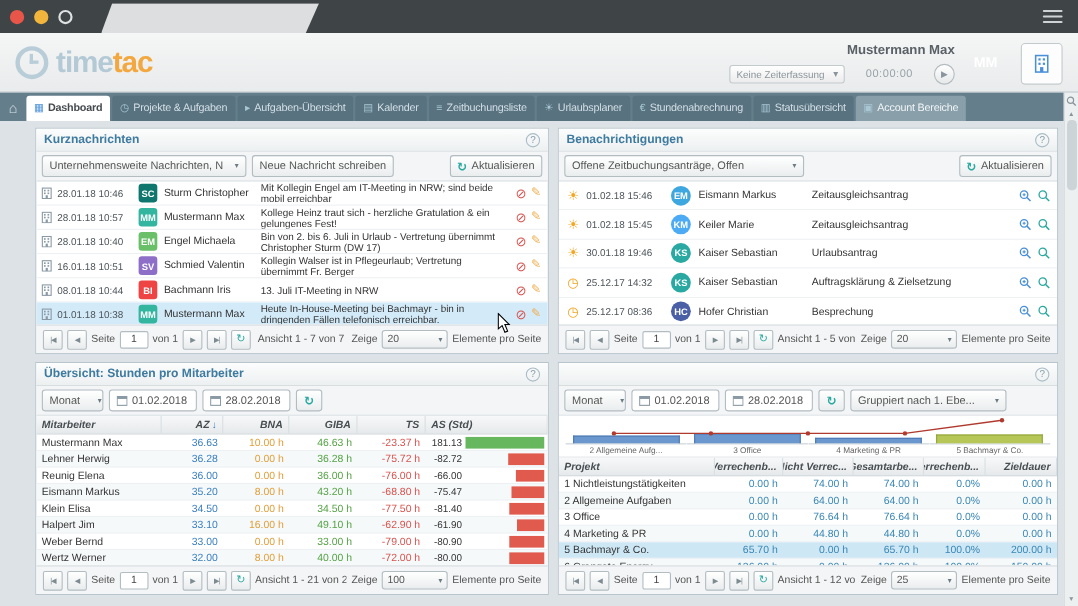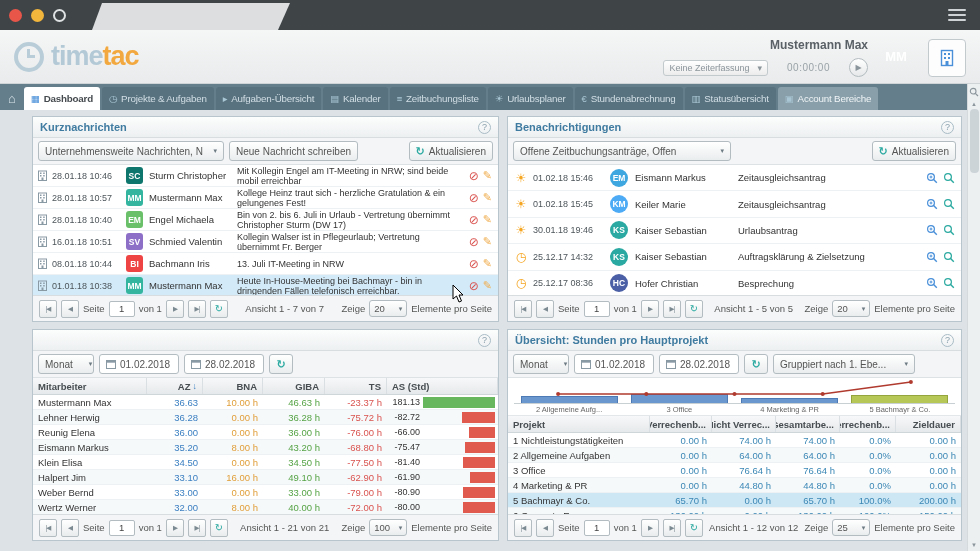--- a/index.html
+++ b/index.html
@@ -104,25 +104,25 @@
   
   .pagination{flex:none;height:26px;display:flex;align-items:center;gap:4px;padding:0 6px;
     background:#f3f5f6;border-top:1px solid #d8dde0;font-size:9.5px;color:#555;white-space:nowrap;}
   .pg-btn{flex:none;width:18px;height:18px;border:1px solid #b2bcc1;border-radius:2px;
     background:linear-gradient(#fff,#e9eced);display:flex;align-items:center;justify-content:center;
     font-size:6.5px;color:#7c8a92;letter-spacing:-1px;}
   .pg-refresh{font-size:10px;color:#2aa9a0;letter-spacing:0;}
   .pg-input{flex:none;width:26px;height:16px;border:1px solid #b2bcc1;border-radius:2px;text-align:center;
     font-size:9.5px;color:#444;background:#fff;font-family:inherit;}
   .pg-view{flex:1;text-align:center;overflow:hidden;}
-  .pg-size{height:17px;width:38px;flex:none;font-size:9.5px;padding:0 4px;}
+  .pg-size{height:17px;width:60px;flex:none;font-size:9.5px;padding:0 4px;}
 
   
   .tbl{flex:1;overflow:hidden;}
-  .tbl-head{display:grid;height:17px;background:linear-gradient(#f7f8f9,#e6e9eb);border-bottom:1px solid #cfd6da;}
+  .tbl-head{display:grid;height:17px;background:linear-gradient(#f7f8f9,#e6e9eb);border-bottom:1px solid #cfd6da;font-style:italic;}
   .emp-cols{grid-template-columns:114px 56px 60px 62px 62px 1fr;}
   .prj-cols{grid-template-columns:142px 62px 64px 64px 56px 1fr;}
   .th{display:flex;align-items:center;padding:0 5px;border-right:1px solid #d9dfe2;font-weight:bold;
     color:#474d51;font-size:9.5px;overflow:hidden;white-space:nowrap;}
   .th.num{justify-content:flex-end;gap:2px;}
   .sort-ic{color:#3a7fc1;font-size:9px;font-weight:normal;}
   .tr{display:grid;height:15px;border-bottom:1px solid #eef1f3;font-size:9.5px;}
   .tr:nth-child(even){background:#f6f9fa;}
   .tr.hl{background:#cde7f5;}
   .td{display:flex;align-items:center;padding:0 5px;color:#333;overflow:hidden;white-space:nowrap;}
@@ -530,20 +530,21 @@
         <span class="ctl select pg-size">
             <span>20</span>
             <span class="chev">▾</span>
           </span>
         <span>Elemente pro Seite</span>
       </div>
     </div>
 
     <div class="panel">
       <div class="panel-header">
+        <span class="panel-title">Übersicht: Stunden pro Mitarbeiter</span>
         <span class="help-icon">?</span>
       </div>
       <div class="toolbar">
         <div class="ctl select w58">
           <span>Monat</span>
           <span class="chev">▾</span>
         </div>
         <div class="ctl date">
           <svg width="10" height="10" viewBox="0 0 10 10">
             <rect x="0.5" y="1.5" width="9" height="8" fill="#fff" stroke="#8a9aa5"></rect>
@@ -696,21 +697,20 @@
         <span class="ctl select pg-size">
             <span>100</span>
             <span class="chev">▾</span>
           </span>
         <span>Elemente pro Seite</span>
       </div>
     </div>
 
     <div class="panel">
       <div class="panel-header">
-        <span class="panel-title">Übersicht: Stunden pro Hauptprojekt</span>
         <span class="help-icon">?</span>
       </div>
       <div class="toolbar">
         <div class="ctl select w58">
           <span>Monat</span>
           <span class="chev">▾</span>
         </div>
         <div class="ctl date">
           <svg width="10" height="10" viewBox="0 0 10 10">
             <rect x="0.5" y="1.5" width="9" height="8" fill="#fff" stroke="#8a9aa5"></rect>

